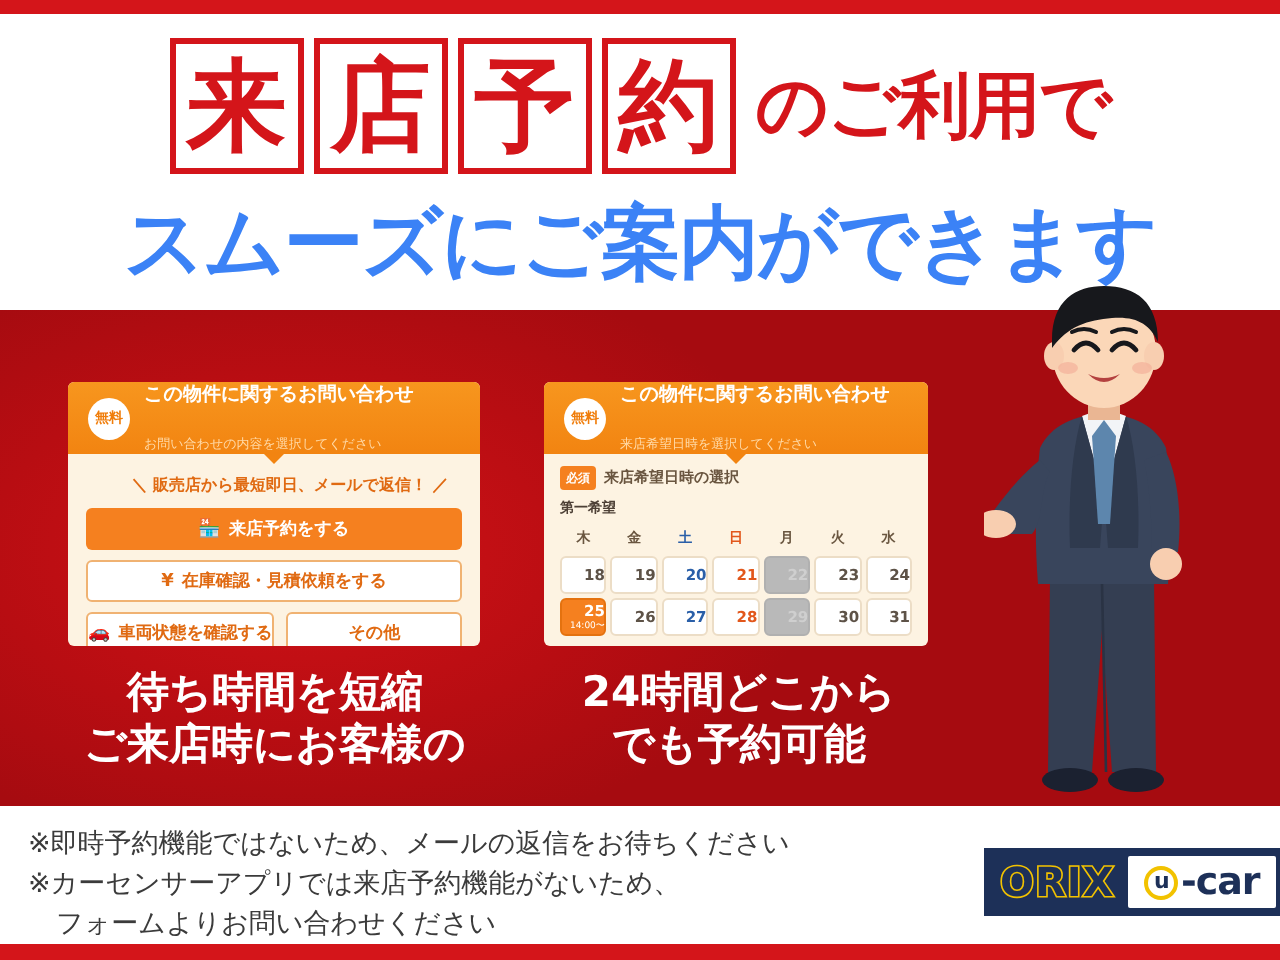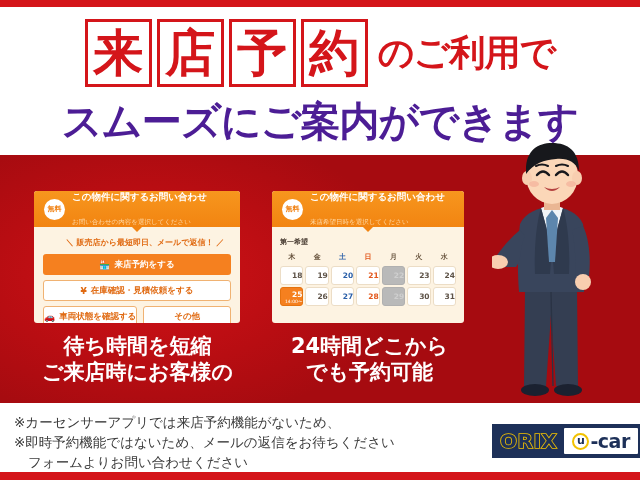--- a/index.html
+++ b/index.html
@@ -45,21 +45,21 @@
     letter-spacing:0;
   }
   .headline-tail {
     color:#d4151a; font-weight:bold; font-size:36px;
     margin-left:10px; letter-spacing:-1px;
     font-family:"DejaVu Sans", sans-serif;
   }
   .headline-row2 {
     position:absolute; left:0; top:85px; width:640px; height:58px;
     display:flex; align-items:center; justify-content:center;
-    color:#4c1d95; font-weight:bold; font-size:40px; letter-spacing:-1px;
+    color:#3b82f6; font-weight:bold; font-size:40px; letter-spacing:-1px;
     font-family:Liberation Serif, serif;
   }
 
   
   .red-panel {
     position:absolute; left:0; top:155px; width:640px; height:248px;
     background:
       radial-gradient(ellipse 260px 150px at 150px 120px, #d11217 0%, #b80d12 60%, #a60b10 100%),
       #b80d12;
   }
@@ -278,20 +278,24 @@
     <div class="mock right">
       <div class="mock-head">
         <div class="free-badge">無料</div>
         <div class="mock-head-txt">
           <div class="mock-head-t1">この物件に関するお問い合わせ</div>
           <div class="mock-head-t2">来店希望日時を選択してください</div>
         </div>
         <div class="notch"></div>
       </div>
       <div class="cal-body">
+        <div class="cal-tagline">
+          <span class="cal-tag">必須</span>
+          <span class="cal-tagtxt">来店希望日時の選択</span>
+        </div>
         <div class="cal-pref">第一希望</div>
         <div class="cal-grid" id="cal-grid">
             <div class="cal-dow">木</div>
             <div class="cal-dow">金</div>
             <div class="cal-dow sat">土</div>
             <div class="cal-dow sun">日</div>
             <div class="cal-dow">月</div>
             <div class="cal-dow">火</div>
             <div class="cal-dow">水</div>
             <div class="cal-cell">
@@ -390,22 +394,22 @@
     <path d="M64 26 q6 -3 12 0" stroke="#17181c" stroke-width="2" fill="none" stroke-linecap="round"></path>
 
     <path d="M52 47 q8 8 16 0 q-8 4 -16 0 Z" fill="#b4413f"></path>
 
     <ellipse cx="42" cy="44" rx="5" ry="3" fill="#f4b19a" opacity="0.7"></ellipse>
     <ellipse cx="79" cy="44" rx="5" ry="3" fill="#f4b19a" opacity="0.7"></ellipse>
   </svg>
 
   <div class="footer">
     <div class="notes">
+      <div>※即時予約機能ではないため、メールの返信をお待ちください</div>
       <div>※カーセンサーアプリでは来店予約機能がないため、</div>
-      <div>※即時予約機能ではないため、メールの返信をお待ちください</div>
       <div class="indent">フォームよりお問い合わせください</div>
     </div>
   </div>
 
   <div class="logo">
     <div class="logo-orix">ORIX</div>
     <div class="logo-ucar">
       <span class="ucar-u">u</span>
       <span class="ucar-car"><span>-</span><span>car</span></span>
     </div>

